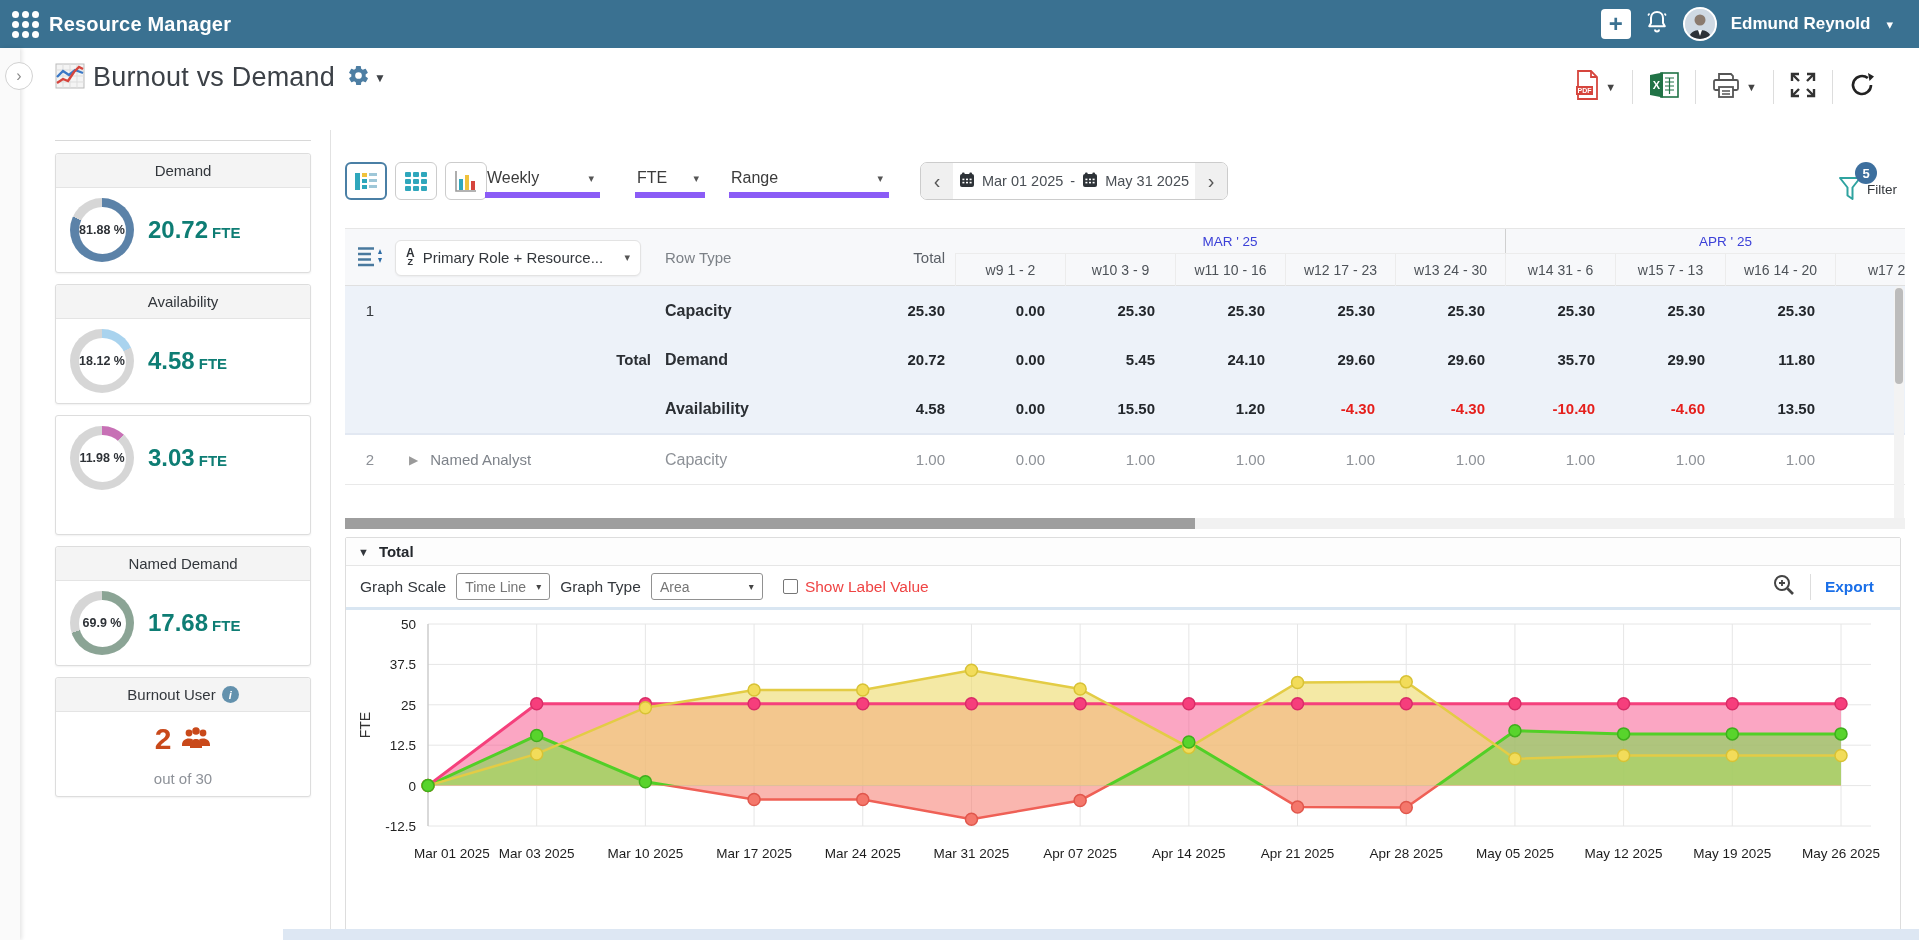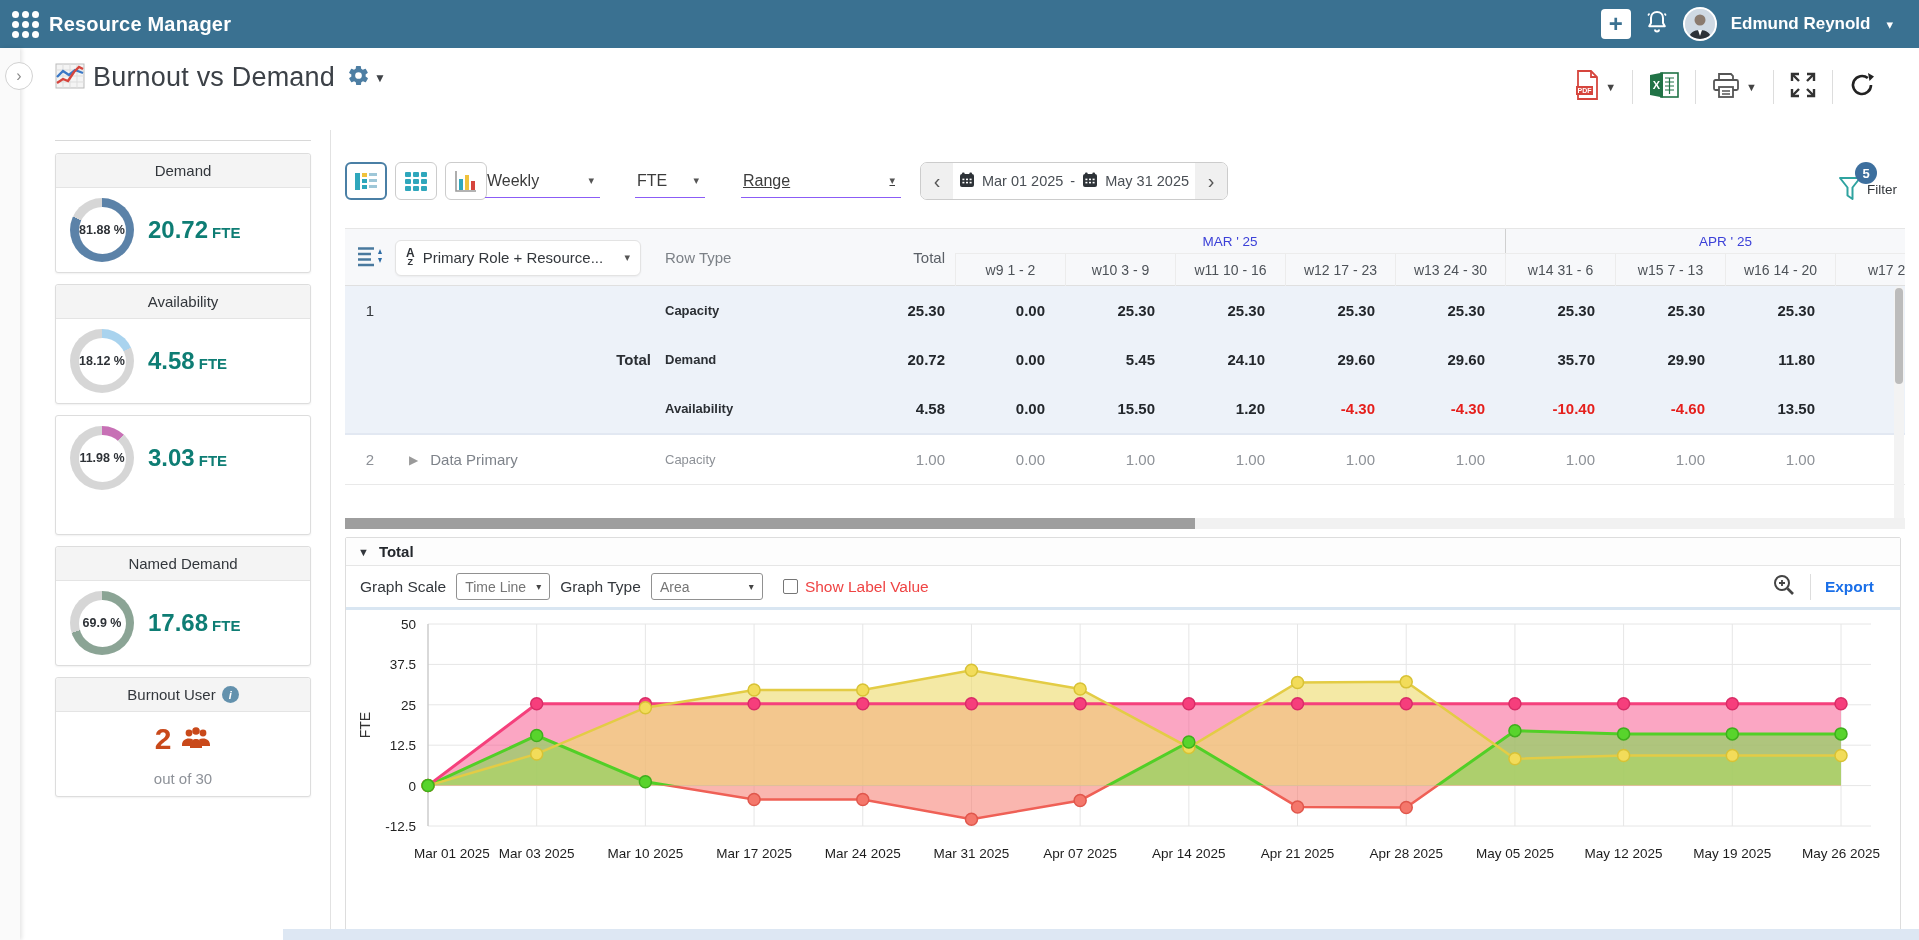--- a/index.html
+++ b/index.html
@@ -59,21 +59,21 @@
 
   
   #main { position:absolute; left:345px; top:130px; width:1560px; height:810px; overflow:hidden; }
 
   
   #toolbar { position:absolute; left:0; top:30px; height:44px; width:1560px; }
   .toggle-group { position:absolute; left:0; top:2px; display:flex; gap:8px; }
   .tgl { width:42px; height:38px; border:1px solid #ccc; border-radius:6px; background:#fff; display:flex;
     align-items:center; justify-content:center; cursor:pointer; }
   .tgl.active { border:2px solid #4a7fa5; }
-  .sel-underline { position:absolute; top:4px; height:34px; border-bottom:1px solid #8b5cf6; display:flex;
+  .sel-underline { position:absolute; top:4px; height:34px; border-bottom:6px solid #8b5cf6; display:flex;
     align-items:center; justify-content:space-between; padding:0 6px 0 2px; font-size:16px; color:#3c3c3c; cursor:pointer; }
   .sel-caret { font-size:11px; color:#555; }
   #daterange { position:absolute; left:575px; top:2px; width:308px; height:38px; border:1px solid #ccc;
     border-radius:7px; display:flex; align-items:center; overflow:hidden; background:#fff; }
   .dr-nav { width:32px; height:100%; background:#f0f0f0; display:flex; align-items:center; justify-content:center;
     color:#555; font-size:20px; cursor:pointer; }
   .dr-mid { flex:1; display:flex; align-items:center; justify-content:center; gap:7px; font-size:14.5px; color:#4a4f55; }
   #filter-block { position:absolute; left:1492px; top:14px; width:62px; cursor:pointer; }
   .filter-badge { position:absolute; left:18px; top:-12px; width:22px; height:22px; background:#3d6f9e; color:#fff;
     border-radius:50%; font-size:13px; font-weight:700; display:flex; align-items:center; justify-content:center; }
@@ -104,21 +104,21 @@
   .tgroup { display:grid; grid-template-columns:50px 270px 1fr; }
   .tgroup.hl { background:#edf2f9; border-bottom:2px solid #e2e8f2; }
   .tgroup.plain { background:#fff; border-bottom:1px solid #e9e9e9; }
   .gseq { padding-top:16px; text-align:center; font-size:15px; color:#34383d; }
   .tgroup.plain .gseq { color:#8d9197; }
   .gname { display:flex; align-items:center; font-size:15px; }
   .gname.total-name { justify-content:flex-end; padding-right:14px; font-weight:700; color:#2b2f34; }
   .gname.exp { gap:12px; padding-left:14px; color:#7e838a; }
   .expander { color:#9a9a9a; font-size:12px; cursor:pointer; }
   .trow { display:grid; grid-template-columns:170px 120px repeat(9,110px); height:49px; align-items:center; }
-  .rt { font-size:13px; font-weight:700; color:#2b2f34; }
+  .rt { font-size:16px; font-weight:700; color:#2b2f34; }
   .tot,.val { font-size:15px; font-weight:700; color:#23272c; text-align:right; padding-right:10px; }
   .val { padding-right:20px; }
   .val.neg { color:#e51f1c; }
   .tgroup.plain .rt,.tgroup.plain .tot,.tgroup.plain .val { font-weight:400; color:#8d9197; }
 
   
   #vscroll { position:absolute; left:1549px; top:156px; width:10px; height:240px; background:#f3f3f3; border-radius:5px; }
   #vscroll .thumb { position:absolute; left:1px; top:2px; width:8px; height:96px; background:#bcbcbc; border-radius:4px; }
   #hscroll { position:absolute; left:0; top:388px; width:1560px; height:11px; background:#f1f1f1; }
   #hscroll .thumb { position:absolute; left:0; top:0; height:11px; width:850px; background:#9e9e9e; }
@@ -368,21 +368,21 @@
         </span>
       </div>
       <div class="sel-underline" style="left:140px; width:115px;">
         <span>Weekly</span>
           <span class="sel-caret">▾</span>
       </div>
       <div class="sel-underline" style="left:290px; width:70px;">
         <span>FTE</span>
           <span class="sel-caret">▾</span>
       </div>
-      <div class="sel-underline" style="left:396px; width:160px;text-decoration:underline;">
+      <div class="sel-underline" style="left:384px; width:160px;">
         <span>Range</span>
           <span class="sel-caret">▾</span>
       </div>
       <div id="daterange">
         <span class="dr-nav">‹</span>
         <span class="dr-mid">
           <span><svg width="16" height="16" viewBox="0 0 16 16">
                 <rect x="1" y="2" width="14" height="13" rx="2" fill="#2e3338"></rect>
                 <rect x="3" y="0.5" width="2.6" height="3.4" rx="1" fill="#2e3338"></rect>
                 <rect x="10.4" y="0.5" width="2.6" height="3.4" rx="1" fill="#2e3338"></rect>
@@ -508,21 +508,21 @@
                 <div class="val neg">-4.60</div>
                 <div class="val">13.50</div>
                 <div class="val"></div>
               </div>
             </div>
           </div>
           <div class="tgroup plain">
             <div class="gseq">2</div>
             <div class="gname exp">
               <span class="expander">▶</span>
-              <span>Data Primary</span>
+              <span>Named Analyst</span>
             </div>
             <div class="grows">
               <div class="trow">
                 <div class="rt">Capacity</div>
                 <div class="tot">1.00</div>
                 <div class="val">0.00</div>
                 <div class="val">1.00</div>
                 <div class="val">1.00</div>
                 <div class="val">1.00</div>
                 <div class="val">1.00</div>

